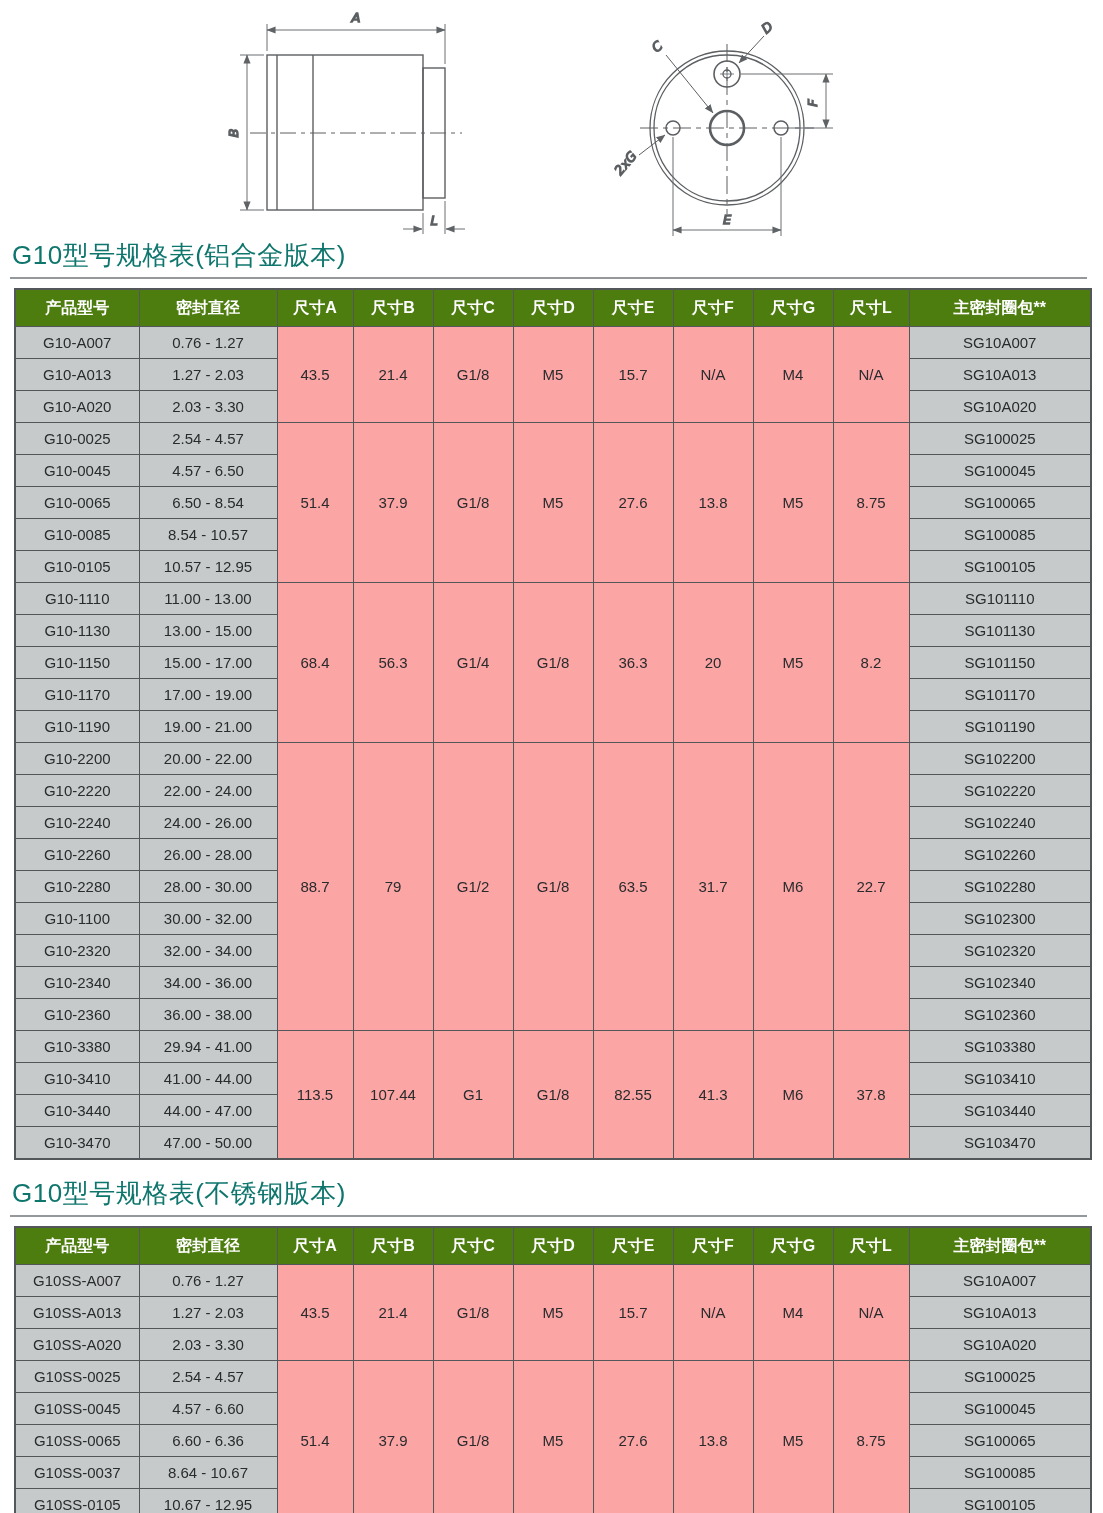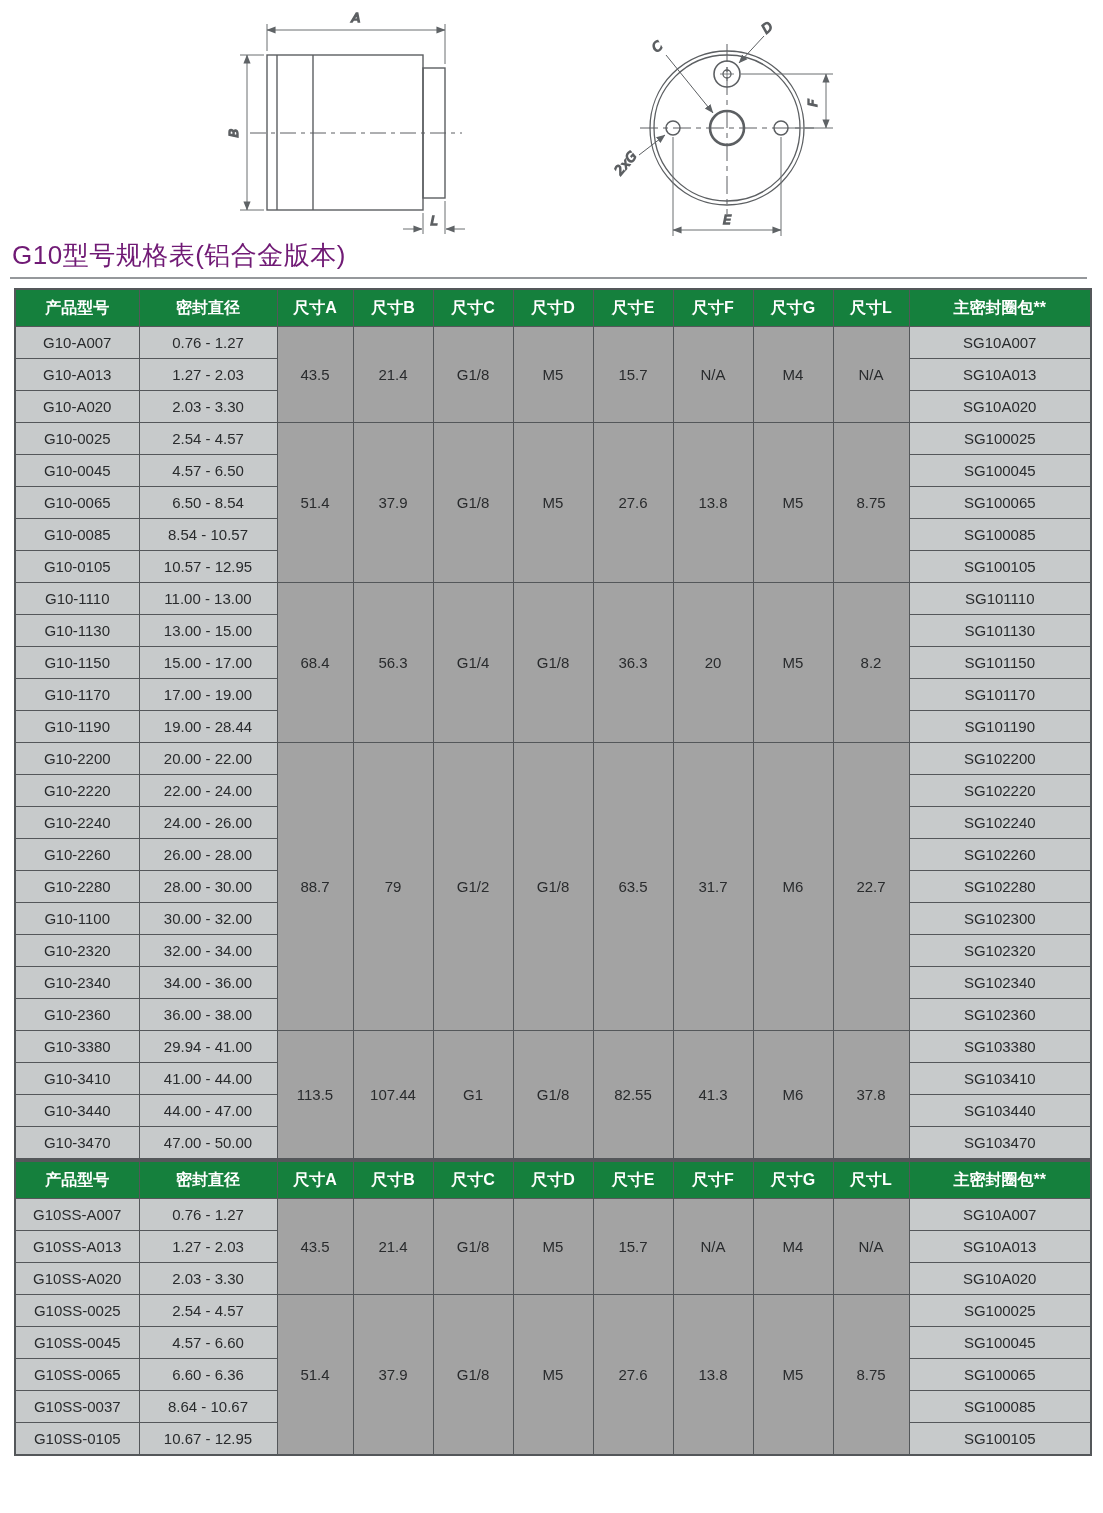--- a/index.html
+++ b/index.html
@@ -2,41 +2,41 @@
 <html><head>
 <meta charset="utf-8">
 <style>
   html,body { margin:0; padding:0; background:#ffffff; }
   body { font-family:"Liberation Sans","DejaVu Sans",sans-serif; }
   .page { width:1103px; min-height:1513px; background:#fff; position:relative; overflow:hidden; }
 
   .drawings { display:block; }
 
   .sec-title {
-    font-size:26px; line-height:30px; color:#701a75; font-weight:500;
+    font-size:26px; line-height:30px; color:#0f766e; font-weight:500;
     margin:0 16px 9px 10px; padding:0 0 7px 2px;
     border-bottom:2px solid #95989b; letter-spacing:0.5px;
   }
   .sec-title.second { margin-top:18px; }
 
   table.spec {
     border-collapse:collapse; table-layout:fixed;
     width:1076px; margin-left:14px;
     border:2px solid #54575a;
   }
   table.spec th {
-    background:#15803d; color:#ffffff; font-size:16px; font-weight:bold;
+    background:#4d7c0f; color:#ffffff; font-size:16px; font-weight:bold;
     height:36px; border:1px solid #54575a; padding:0 2px; text-align:center;
   }
   table.spec td {
     background:#c7cacb; color:#292b2d; font-size:15px; text-align:center;
     height:31px; border:1px solid #54575a; padding:0 2px;
     white-space:nowrap; overflow:hidden;
   }
-  table.spec td.dim { background:#a3a3a3; }
+  table.spec td.dim { background:#fca5a5; }
 
   svg text { fill:#5f6366; font-size:13px; font-style:italic; font-family:"DejaVu Sans",sans-serif; }
 </style>
 </head>
 <body>
 
 <div class="page">
 
   <svg class="drawings" width="1103" height="240" viewBox="0 0 1103 240">
     <defs>
@@ -223,21 +223,21 @@
           <td>15.00 - 17.00</td>
           <td>SG101150</td>
         </tr>
         <tr>
           <td>G10-1170</td>
           <td>17.00 - 19.00</td>
           <td>SG101170</td>
         </tr>
         <tr>
           <td>G10-1190</td>
-          <td>19.00 - 28.44</td>
+          <td>19.00 - 21.00</td>
           <td>SG101190</td>
         </tr>
         <tr>
           <td>G10-2200</td>
           <td>20.00 - 22.00</td>
           <td class="dim" rowspan="9">88.7</td>
           <td class="dim" rowspan="9">79</td>
           <td class="dim" rowspan="9">G1/2</td>
           <td class="dim" rowspan="9">G1/8</td>
           <td class="dim" rowspan="9">63.5</td>
@@ -310,20 +310,21 @@
           <td>SG103440</td>
         </tr>
         <tr>
           <td>G10-3470</td>
           <td>47.00 - 50.00</td>
           <td>SG103470</td>
         </tr>
       </tbody>
   </table>
 
+  <div class="sec-title second">G10型号规格表(不锈钢版本)</div>
   <table class="spec">
     <colgroup>
       <col style="width:124px">
         <col style="width:138px">
         <col style="width:76px">
         <col style="width:80px">
       <col style="width:80px">
         <col style="width:80px">
         <col style="width:80px">
         <col style="width:80px">

